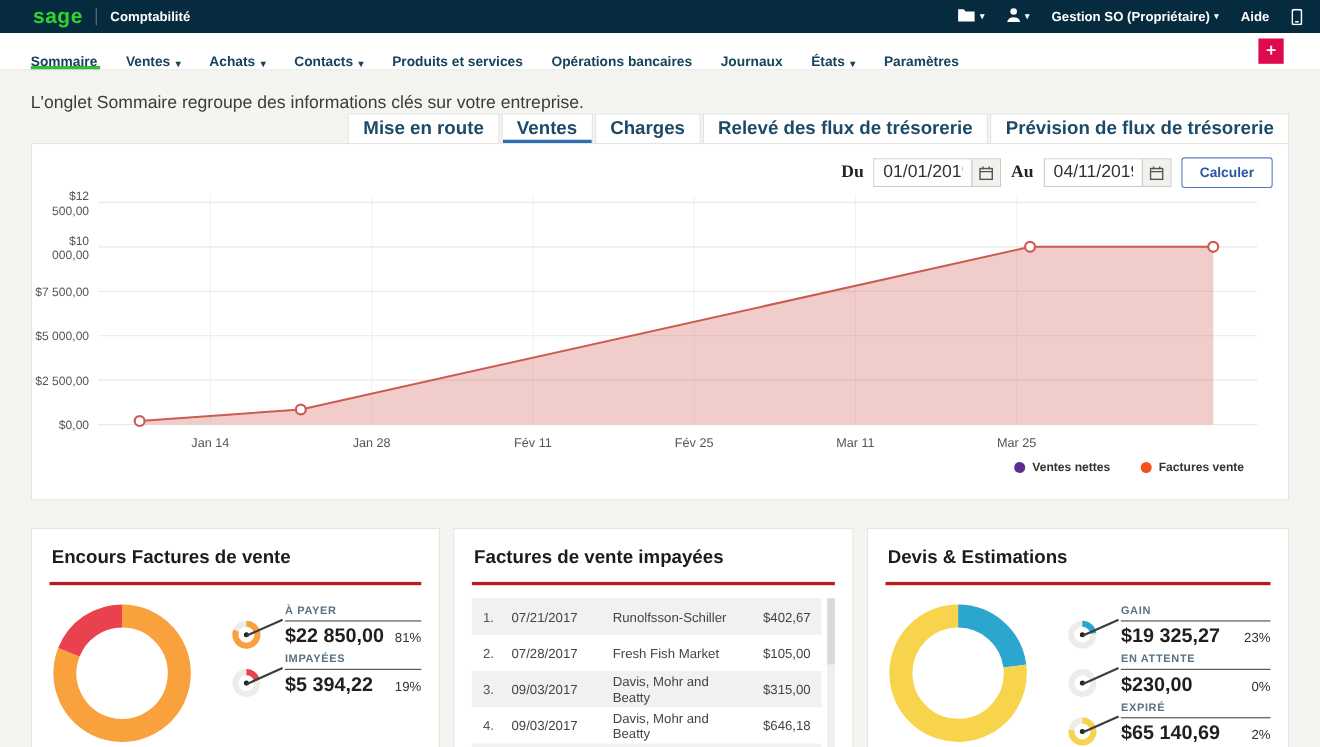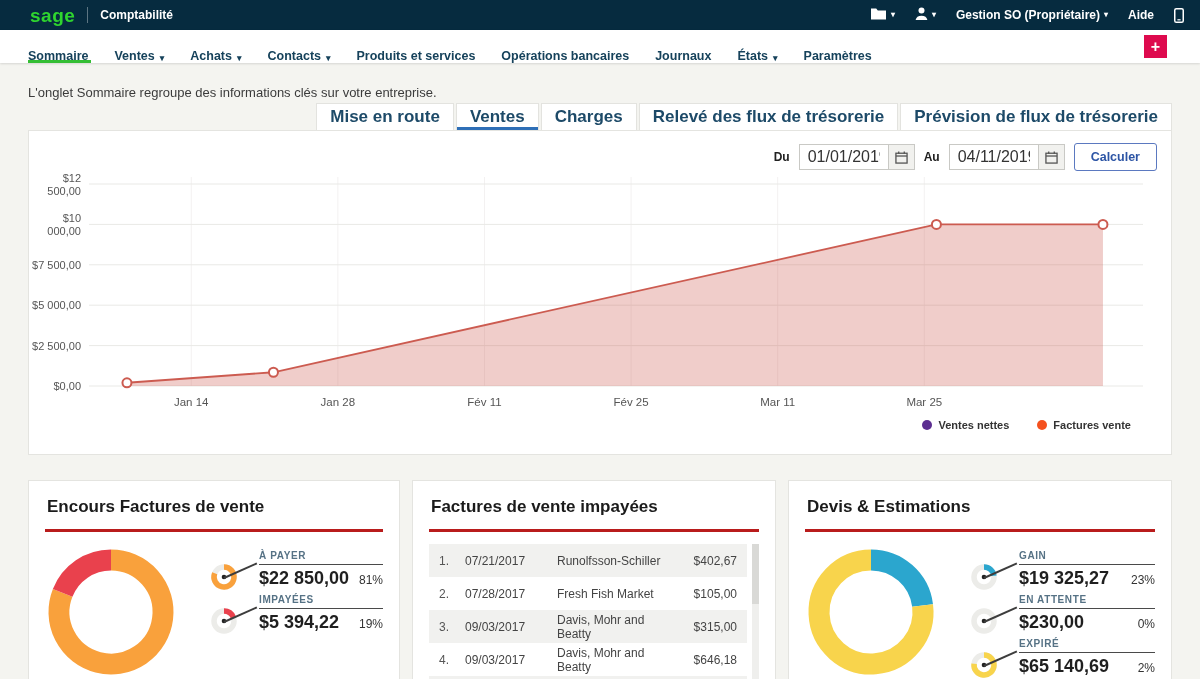--- a/index.html
+++ b/index.html
@@ -28,34 +28,34 @@
   .add-btn { position:absolute; right:33px; top:5px; width:23px; height:23px; background:#DE0A4E;
              color:#fff; font-size:16px; font-weight:bold; display:flex; align-items:center;
              justify-content:center; cursor:pointer; }
 
   
   .page-header { position:absolute; left:28px; top:80px; }
   .page-title { font-size:25px; font-weight:bold; color:#1B1B1B; display:flex; align-items:center; gap:9px; }
   .help-icon { width:15px; height:15px; border-radius:50%; background:#7C8D96; color:#fff;
                font-size:10px; font-weight:bold; display:flex; align-items:center;
                justify-content:center; cursor:pointer; }
-  .page-subtitle { margin-top:5px; font-size:13px; color:#3B3B3B; }
+  .page-subtitle { margin-top:5px; font-size:16px; color:#3B3B3B; }
 
   
   .tabs { position:absolute; top:103px; right:28px; display:flex; gap:2px; z-index:4; }
   .tab { height:27px; display:flex; align-items:center; padding:0 13px; background:#fff;
          border:1px solid #E3E3DF; border-bottom:none; font-size:17px; font-weight:bold;
          color:#1D4A68; cursor:pointer; }
   .tab.active { box-shadow:inset 0 -3px 0 #2E6FB7; }
 
   
   .chart-card { position:absolute; left:28px; top:130px; width:1144px; height:325px;
                 background:#fff; border:1px solid #E4E4E0; }
   .filter { position:absolute; top:12px; right:14px; display:flex; align-items:center; gap:9px; }
-  .filter-label { font-size:12px; font-weight:bold; color:#222; }
+  .filter-label { font-size:16px; font-weight:bold; color:#222;font-family:Liberation Serif, serif; }
   .date-box { display:flex; align-items:stretch; border:1px solid #C9C9C5; height:26px; background:#fff; }
   .date-input { width:88px; border:none; outline:none; font-size:16px; color:#333; padding:0 8px;
                 font-family:"Liberation Sans", sans-serif; }
   .cal-btn { width:26px; display:flex; align-items:center; justify-content:center;
              border-left:1px solid #C9C9C5; background:#F1F1EE; cursor:pointer; }
   .calc-btn { height:28px; padding:0 16px; background:#fff; border:1px solid #5B79C0;
               border-radius:3px; color:#2D55A5; font-size:12.5px; font-weight:bold;
               cursor:pointer; font-family:"Liberation Sans", sans-serif; }
   #main-chart { position:absolute; left:0; top:34px; }
   .legend { position:absolute; right:40px; top:288px; display:flex; gap:28px; }

